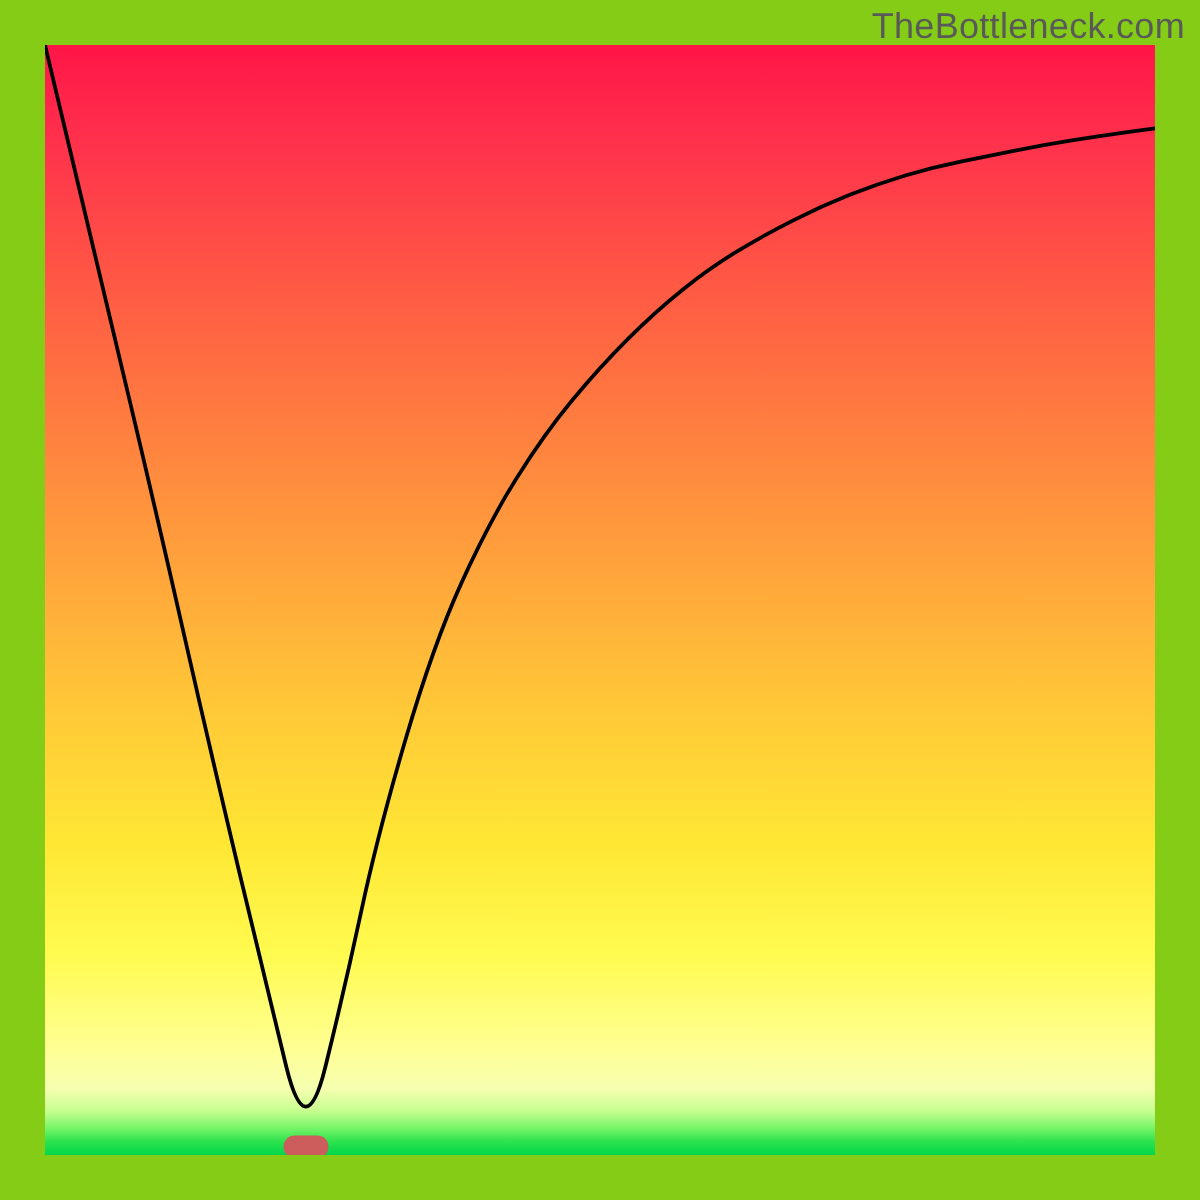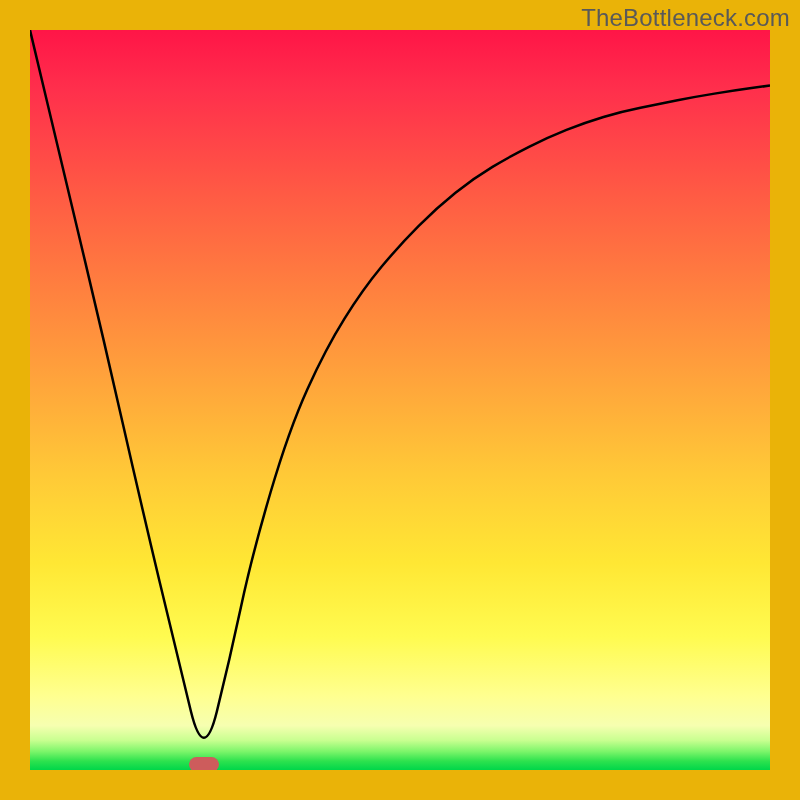--- a/index.html
+++ b/index.html
@@ -8,21 +8,21 @@
     width: 800px;
     height: 800px;
     background: #000;
     font-family: Arial, Helvetica, sans-serif;
     overflow: hidden;
   }
   .frame {
     position: relative;
     width: 800px;
     height: 800px;
-    background: #eab308;
+    background: #84cc16;
   }
   .watermark {
     position: absolute;
     top: 4px;
     right: 10px;
     color: #595959;
     font-size: 24px;
     font-weight: 500;
     letter-spacing: 0.2px;
     z-index: 5;

